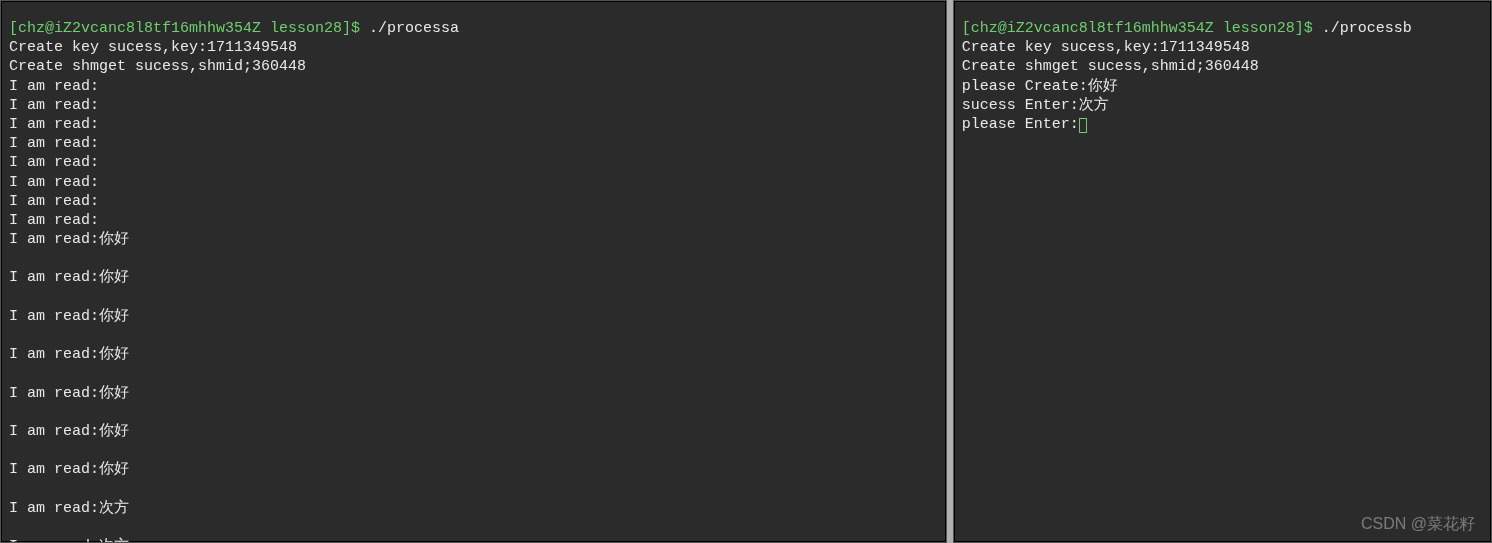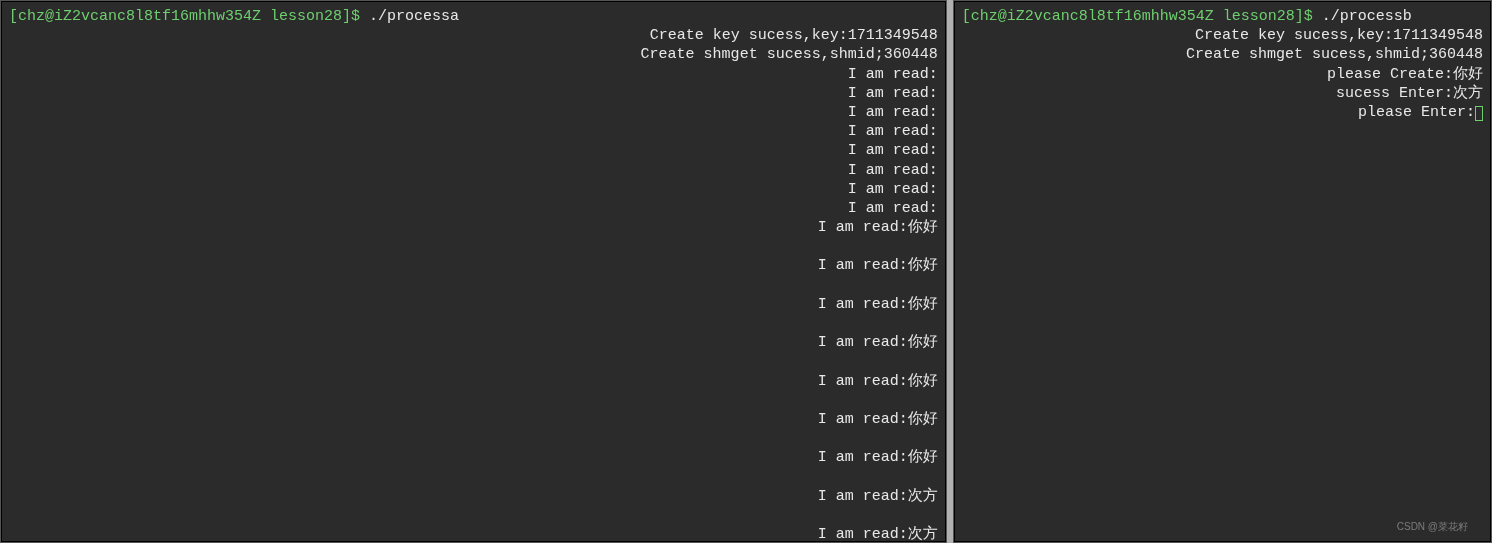--- a/index.html
+++ b/index.html
@@ -30,46 +30,46 @@
     .terminal-left {
       width: 955px;
       height: 543px;
     }
     .terminal-right {
       width: 544px;
       height: 543px;
     }
     .prompt-line {
       white-space: pre;
+      margin-top: 12px;
     }
     .green {
       color: #6fcf6f;
     }
     .white {
       color: #e8e8e8;
     }
     .cursor {
       display: inline-block;
       width: 8px;
       height: 15px;
       border: 1px solid #6fcf6f;
       vertical-align: text-bottom;
     }
     .watermark {
       position: absolute;
-      right: 23px;
+      right: 16px;
       bottom: 8px;
       color: rgba(220,220,220,0.45);
       font-family: Arial, sans-serif;
-      font-size: 10px;
+      font-size: 16px;
       pointer-events: none;
     }
     .line {
       white-space: pre;
-      text-align: right;
     }
   </style>
 </head>
 <body>
 
 <div class="terminal terminal-left">
   <div class="prompt-line"><span class="green">[chz@iZ2vcanc8l8tf16mhhw354Z lesson28]$ </span><span class="white">./processa</span></div>
   <div class="line">Create key sucess,key:1711349548</div>
   <div class="line">Create shmget sucess,shmid;360448</div>
   <div class="line">I am read:</div>

